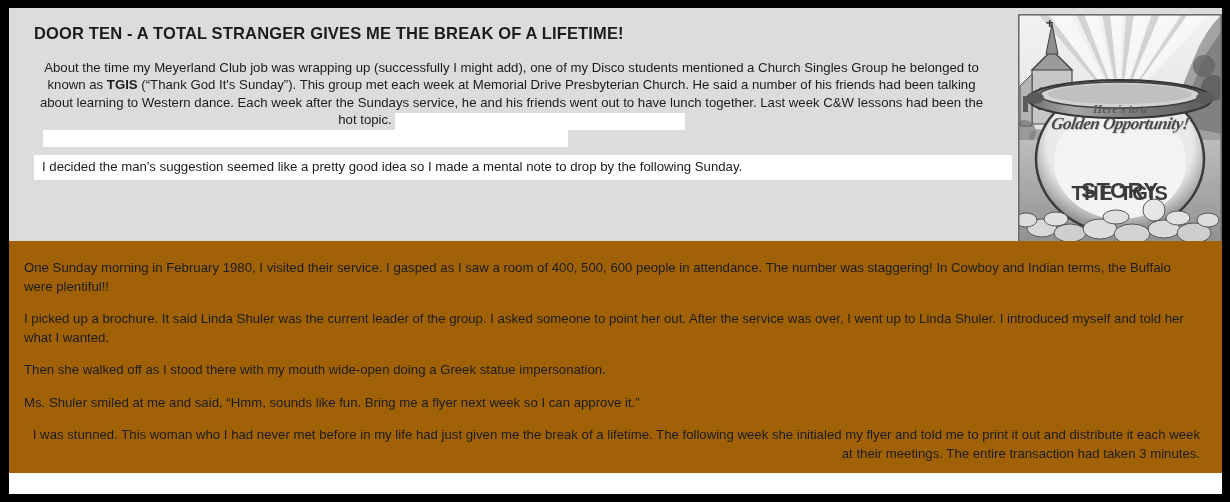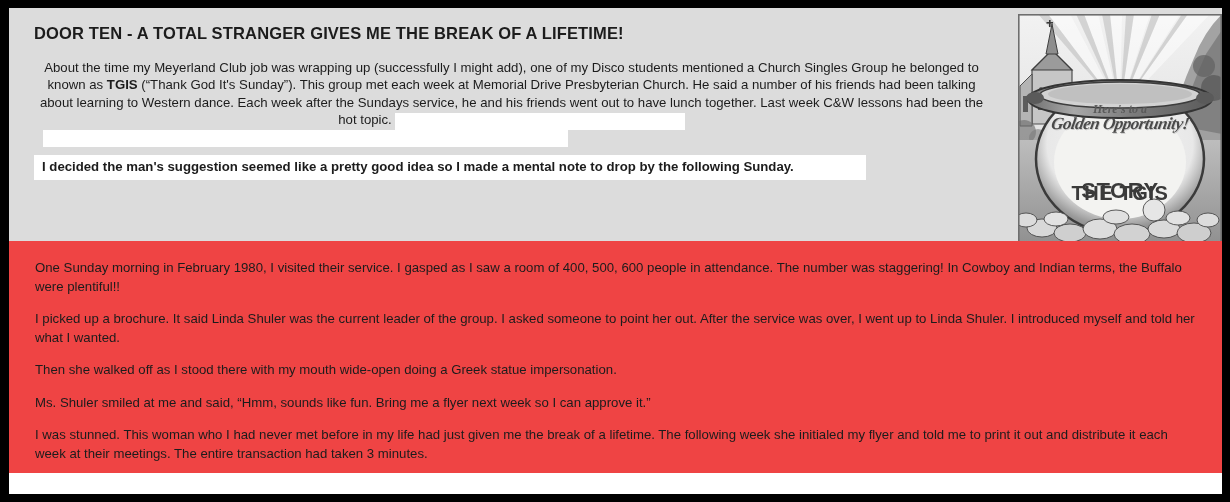--- a/index.html
+++ b/index.html
@@ -80,24 +80,23 @@
     width: 525px;
     margin: 1px 0 0 9px;
   }
   .hl-line {
     display: block;
     background: #ffffff;
     color: #1c1c1c;
     font-size: 13.2px;
     line-height: 18px;
     padding: 3px 6px 4px 8px;
-    width: 832px;
+    width: 978px;
     box-sizing: border-box;
     margin-top: 8px;
-    font-weight: bold;
   }
 
   .para-gap { margin-top: 15px; }
 
   
   .illus-wrap {
     position: absolute;
     top: 6px;
     right: 0px;
     width: 204px;
@@ -148,31 +147,31 @@
     font-family: "Liberation Serif", serif;
     font-style: italic;
     font-weight: bold;
     font-size: 12px;
     color: #5a5a5a;
   }
 
   
   .white-panel {
     position: relative;
-    background: #ef4444;
-    padding: 18px 22px 10px 26px;
+    background: #a16207;
+    padding: 18px 22px 10px 15px;
     box-sizing: border-box;
   }
   .wpara {
     font-size: 13.2px;
     line-height: 18.5px;
     color: #1c1c1c;
     margin: 0 0 14px 0;
   }
-  .wpara:last-child { margin-bottom: 0; }
+  .wpara:last-child { margin-bottom: 0; text-align: right; }
 </style>
 </head>
 <body>
 
 <div class="page">
   <div class="sheet">
 
     <div class="grey-panel">
 
       <div class="grey-text-col">

